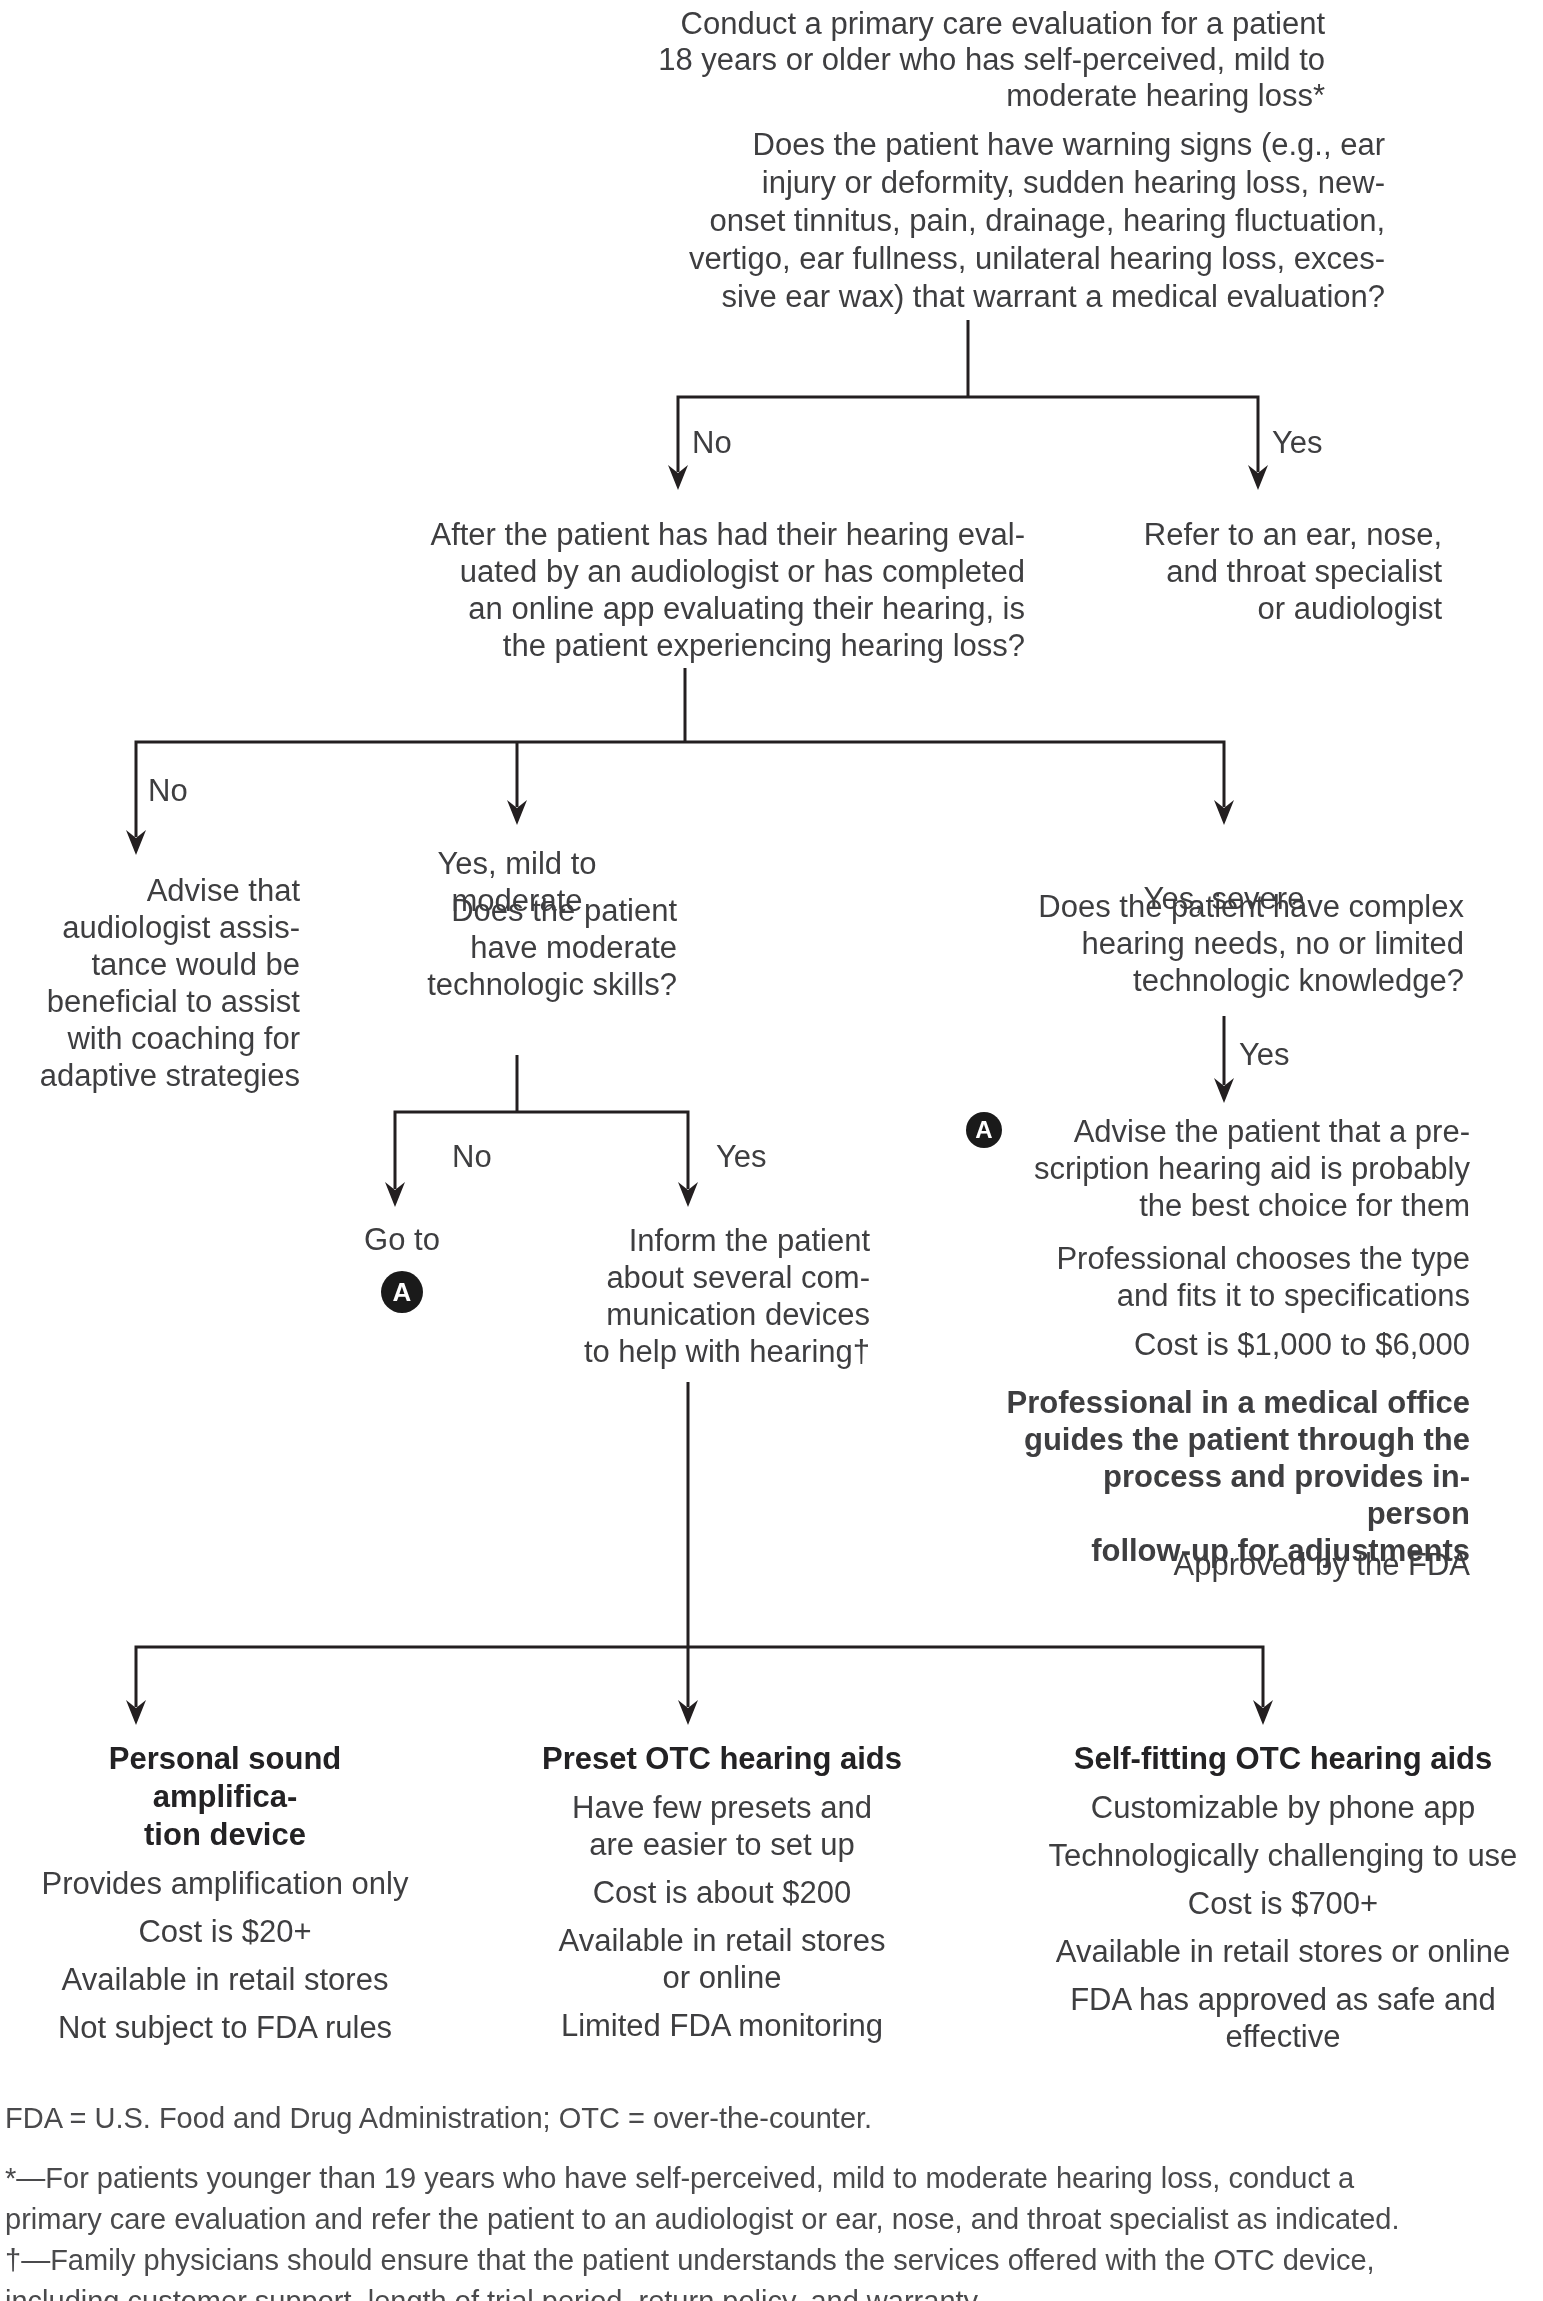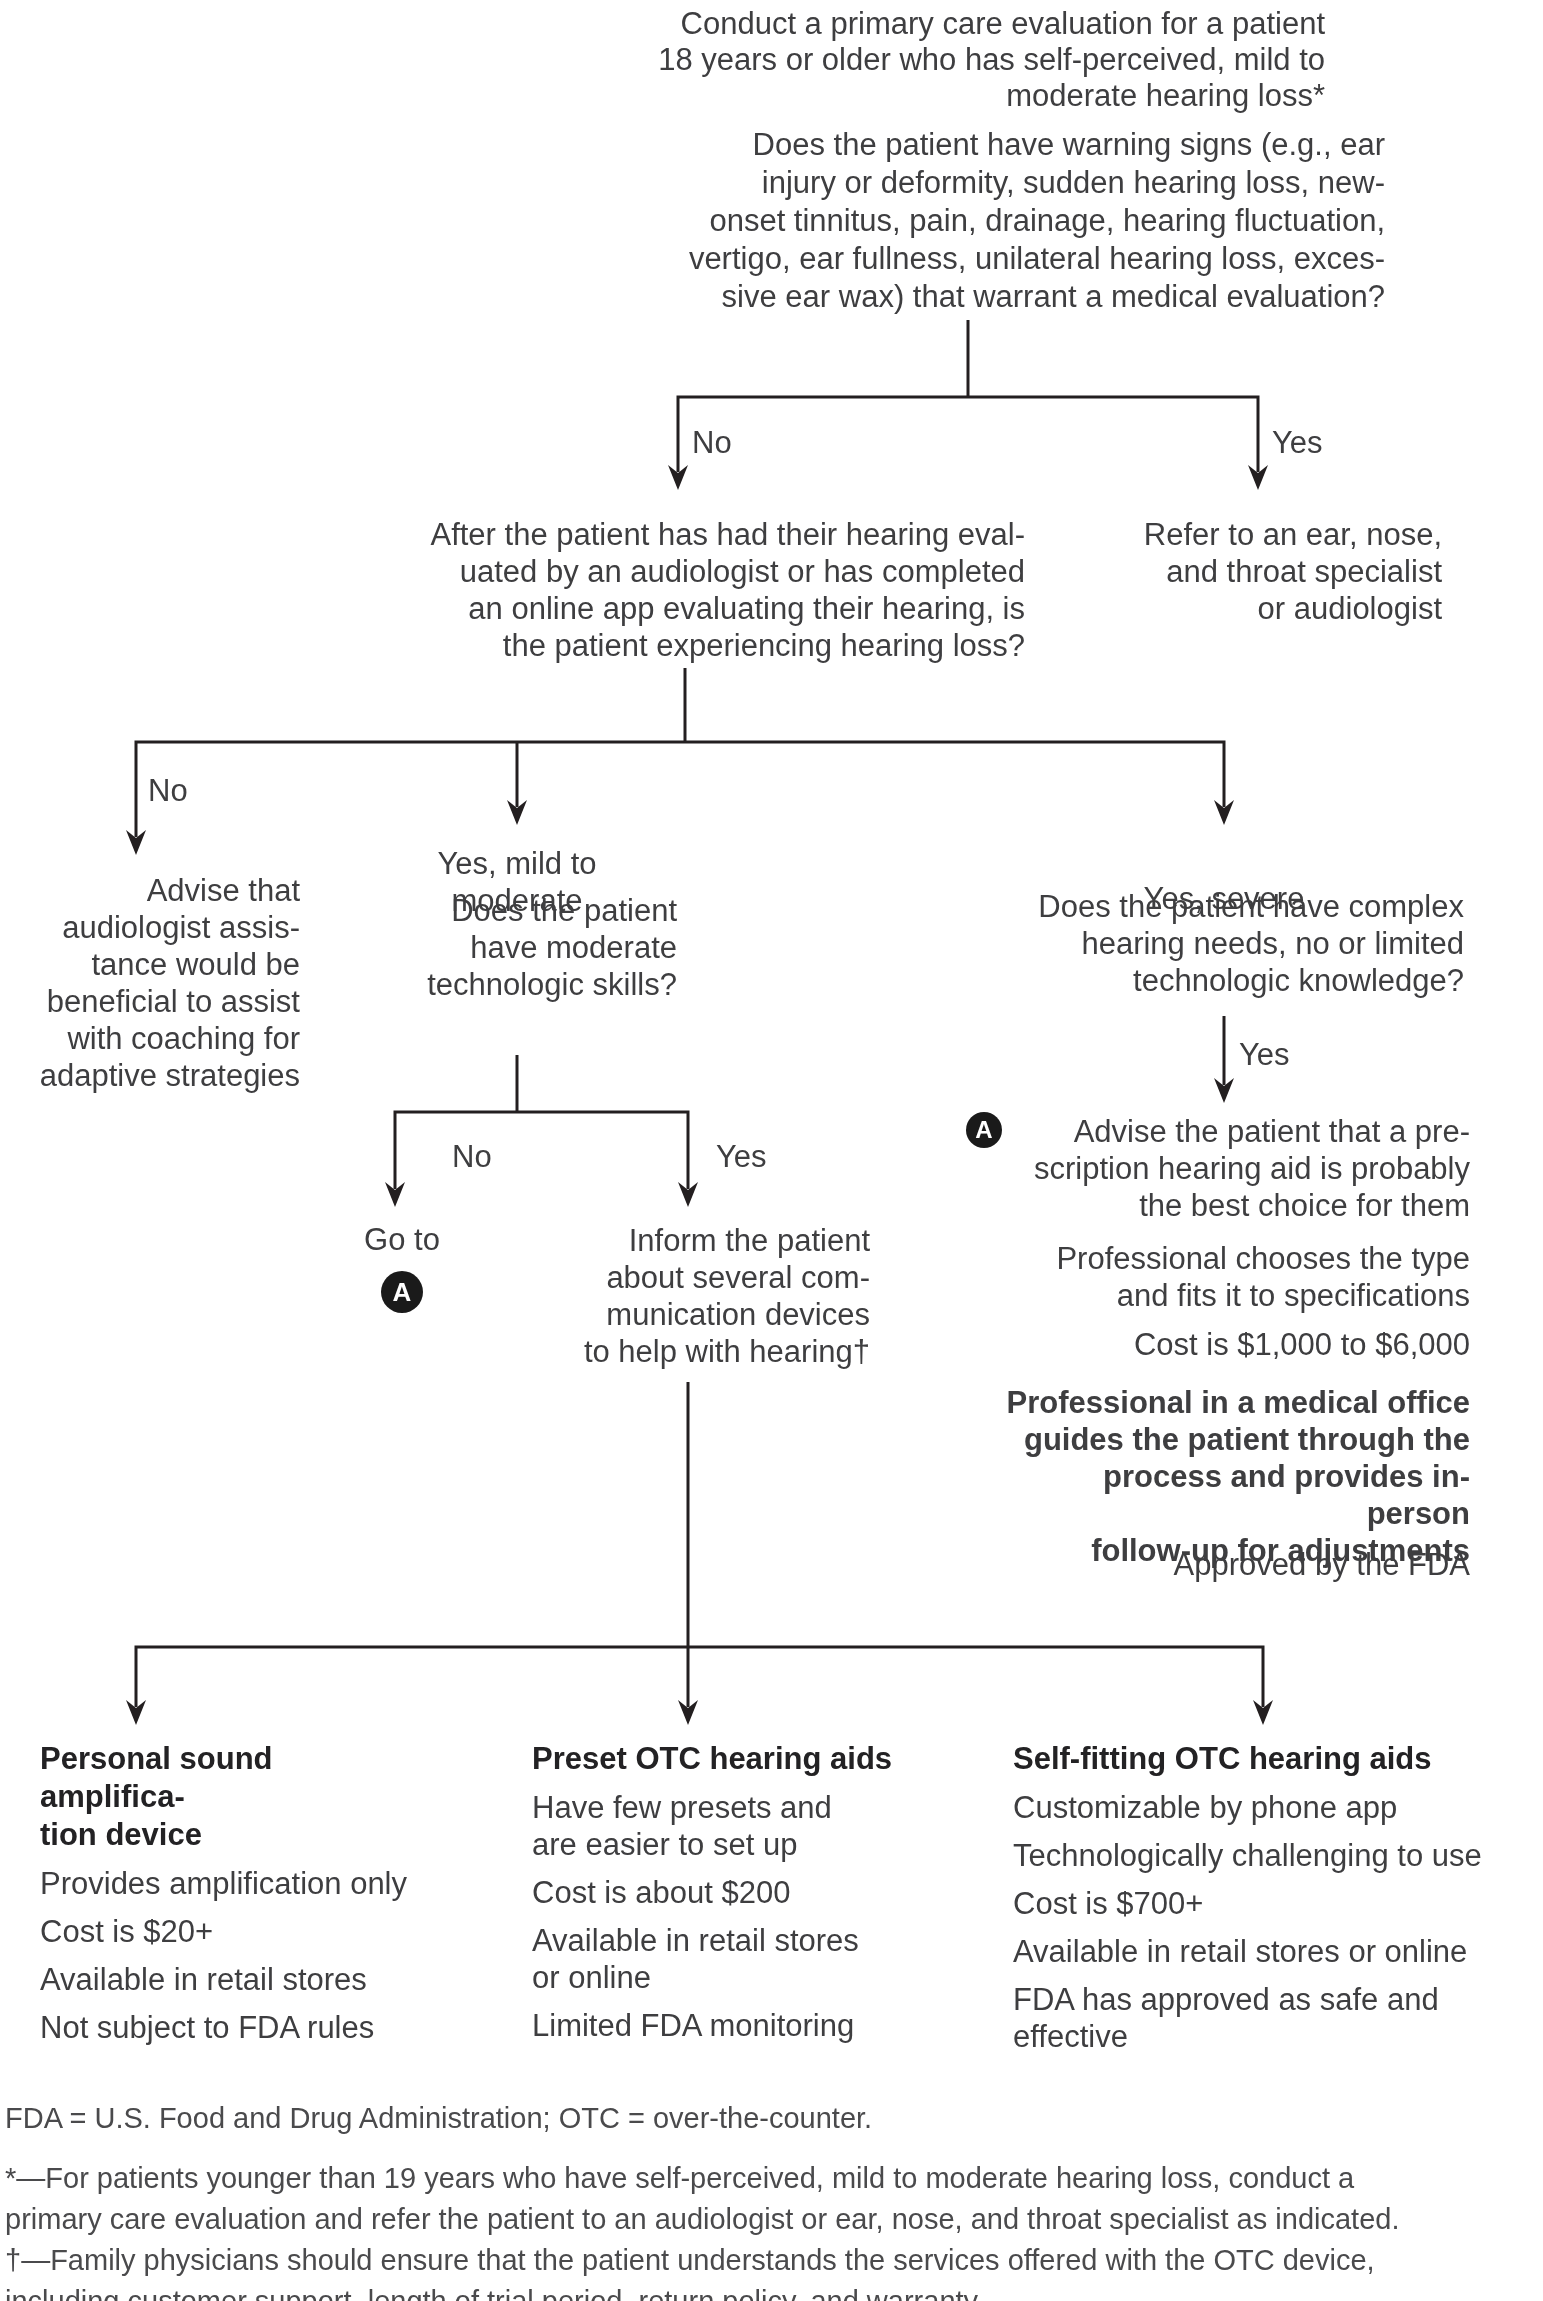--- a/index.html
+++ b/index.html
@@ -13,21 +13,21 @@
   .cline { stroke:var(--line,#231f20); stroke-width:3; fill:none; }
   .dart  { fill:var(--line,#231f20); stroke:none; }
   .node {
     position:absolute; white-space:pre-line; text-align:right;
     font-size:31px; line-height:37px; color:var(--text,#3e3e40);
   }
   .edge-label {
     position:absolute; font-size:31px; line-height:37px;
     color:var(--text,#3e3e40); white-space:pre-line; text-align:center;
   }
-  .col { position:absolute; text-align:left;padding-left:40px; }
+  .col { position:absolute; text-align:center;padding-left:40px; }
   .col .ctitle {
     font-weight:bold; color:var(--bold-text,#232224);
     font-size:31px; line-height:38px; white-space:pre-line;
   }
   .col p { font-size:31px; line-height:37px; margin:11px 0 0 0; white-space:pre-line; }
   .badge {
     position:absolute; display:flex; align-items:center; justify-content:center;
     border-radius:50%; background:var(--badge-bg,#1a1a1a); color:var(--badge-fg,#ffffff);
     font-weight:bold;
   }

